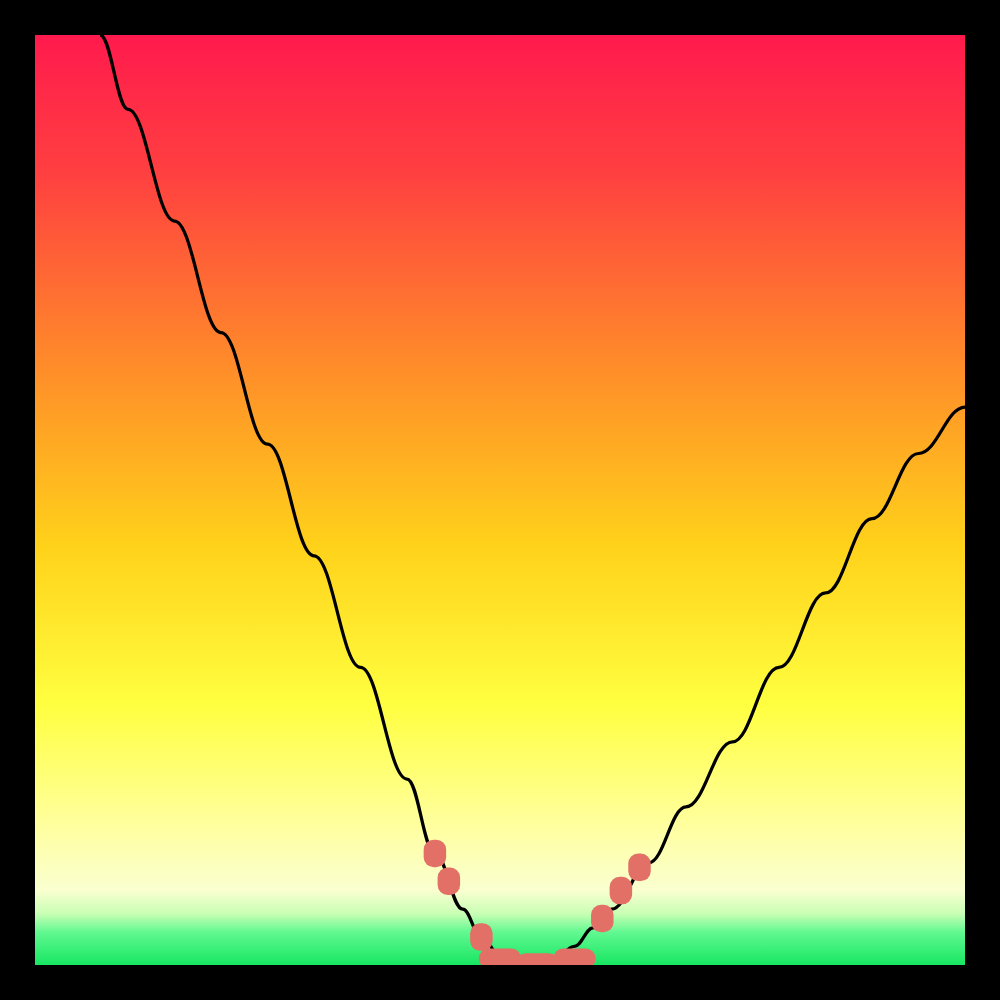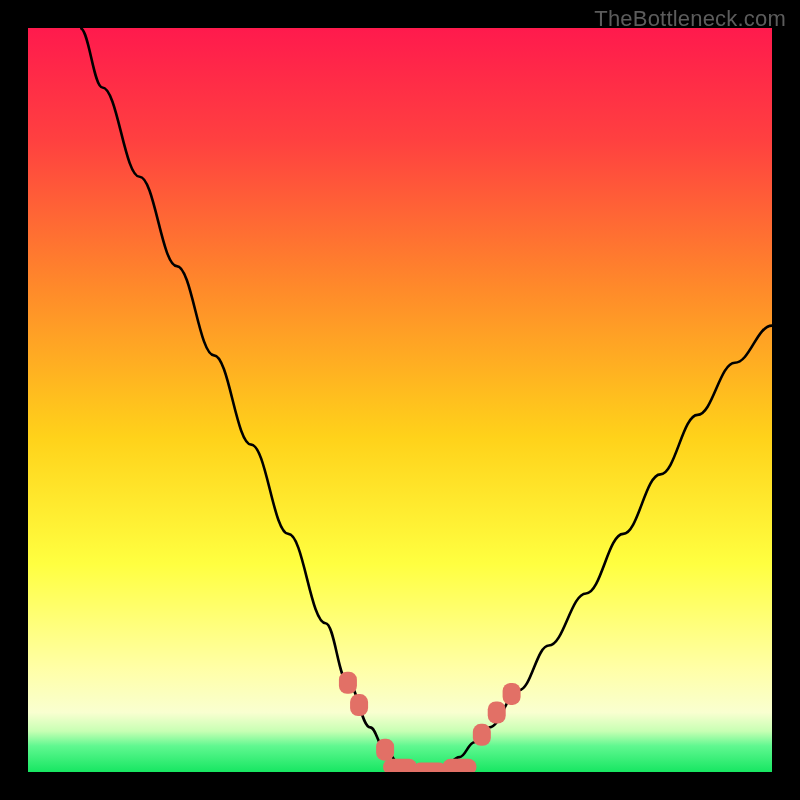--- a/index.html
+++ b/index.html
@@ -33,21 +33,20 @@
     letter-spacing: 0.2px;
     z-index: 20;
     user-select: none;
   }
   svg { display:block; }
 </style>
 </head>
 <body>
 
 <div class="frame">
-  <div class="watermark">TheBottleneck.com</div>
   <div class="plot">
     <svg id="chart-svg" width="744" height="744" viewBox="0 0 744 744" preserveAspectRatio="none">
       <defs>
         <linearGradient id="bg-grad" x1="0" y1="0" x2="0" y2="1">
             <stop offset="0%" stop-color="#ff1a4d"></stop>
             <stop offset="15%" stop-color="#ff4040"></stop>
             <stop offset="35%" stop-color="#ff8a2a"></stop>
             <stop offset="55.00000000000001%" stop-color="#ffd21a"></stop>
             <stop offset="72%" stop-color="#ffff40"></stop>
             <stop offset="86%" stop-color="#ffffa6"></stop>

